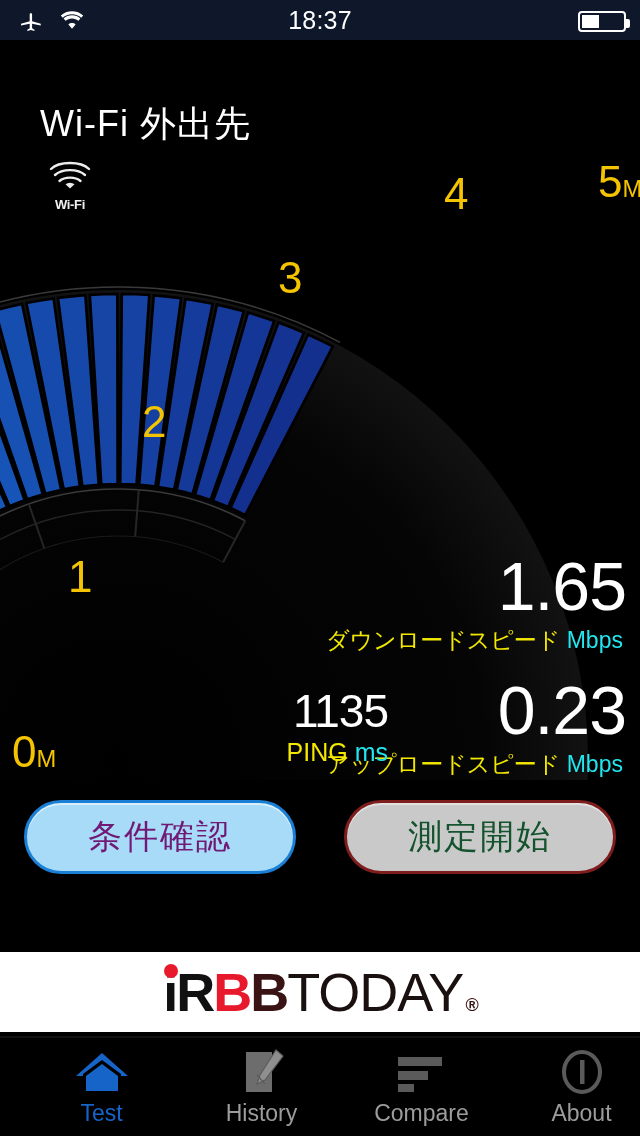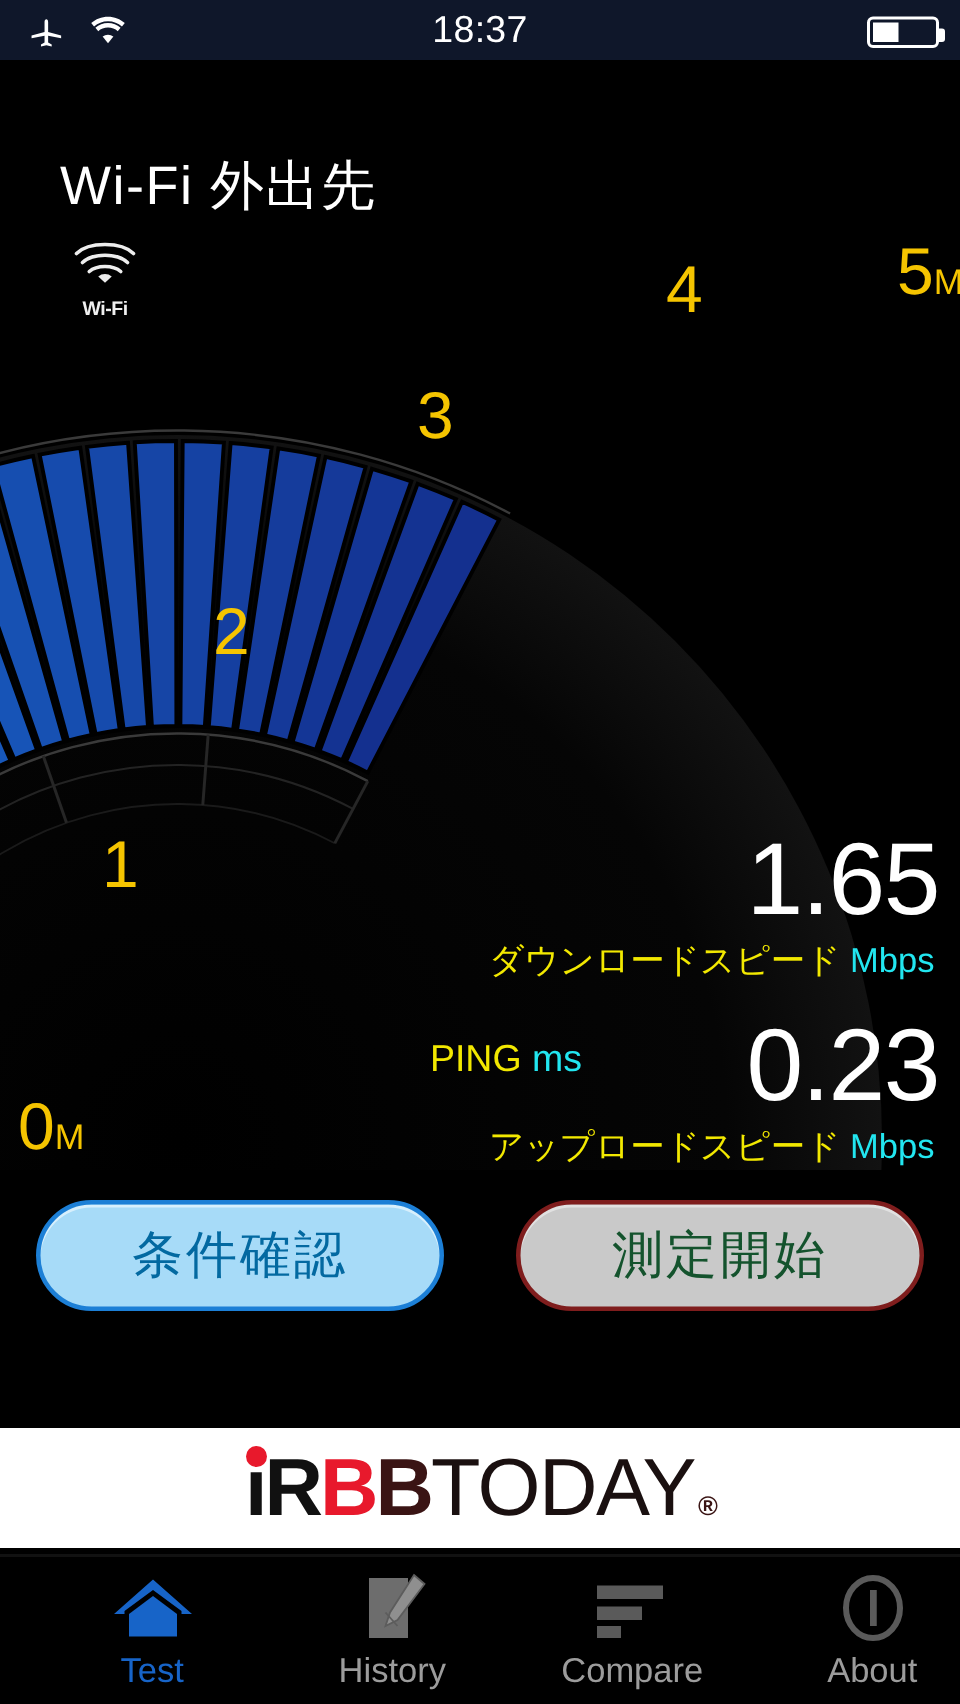--- a/index.html
+++ b/index.html
@@ -78,21 +78,21 @@
 
   
   .btn-row { position:absolute; left:0; top:800px; width:640px; height:88px; }
   .btn {
     position:absolute; height:74px; border-radius:37px;
     display:flex; align-items:center; justify-content:center;
     font-size:34px; letter-spacing:2px;
   }
   #btn-check {
     left:24px; width:272px;
-    background:#a7dbf8; border:3px solid #1c7fd6; color:#0369a1;
+    background:#a7dbf8; border:3px solid #1c7fd6; color:#701a75;
     box-shadow:inset 0 2px 0 rgba(255,255,255,.55);
   }
   #btn-start {
     left:344px; width:272px;
     background:#c9c9c9; border:3px solid #7f1d1d; color:#14532d;
     box-shadow:inset 0 2px 0 rgba(255,255,255,.45);
   }
 
   
   .brandbar {
@@ -371,20 +371,21 @@
 
   <div class="readout" id="ul-block">
     <div class="big-num">0.23</div>
     <div class="sub-line">
       <span class="lbl-yellow">アップロードスピード</span>
       <span class="lbl-cyan">Mbps</span>
     </div>
   </div>
 
   <div class="readout" id="ping-block">
+    <div class="big-num">1135</div>
     <div class="sub-line">
       <span class="lbl-yellow">PING</span>
       <span class="lbl-cyan">ms</span>
     </div>
   </div>
 
   <div class="btn-row">
     <div class="btn" id="btn-check">条件確認</div>
     <div class="btn" id="btn-start">測定開始</div>
   </div>

